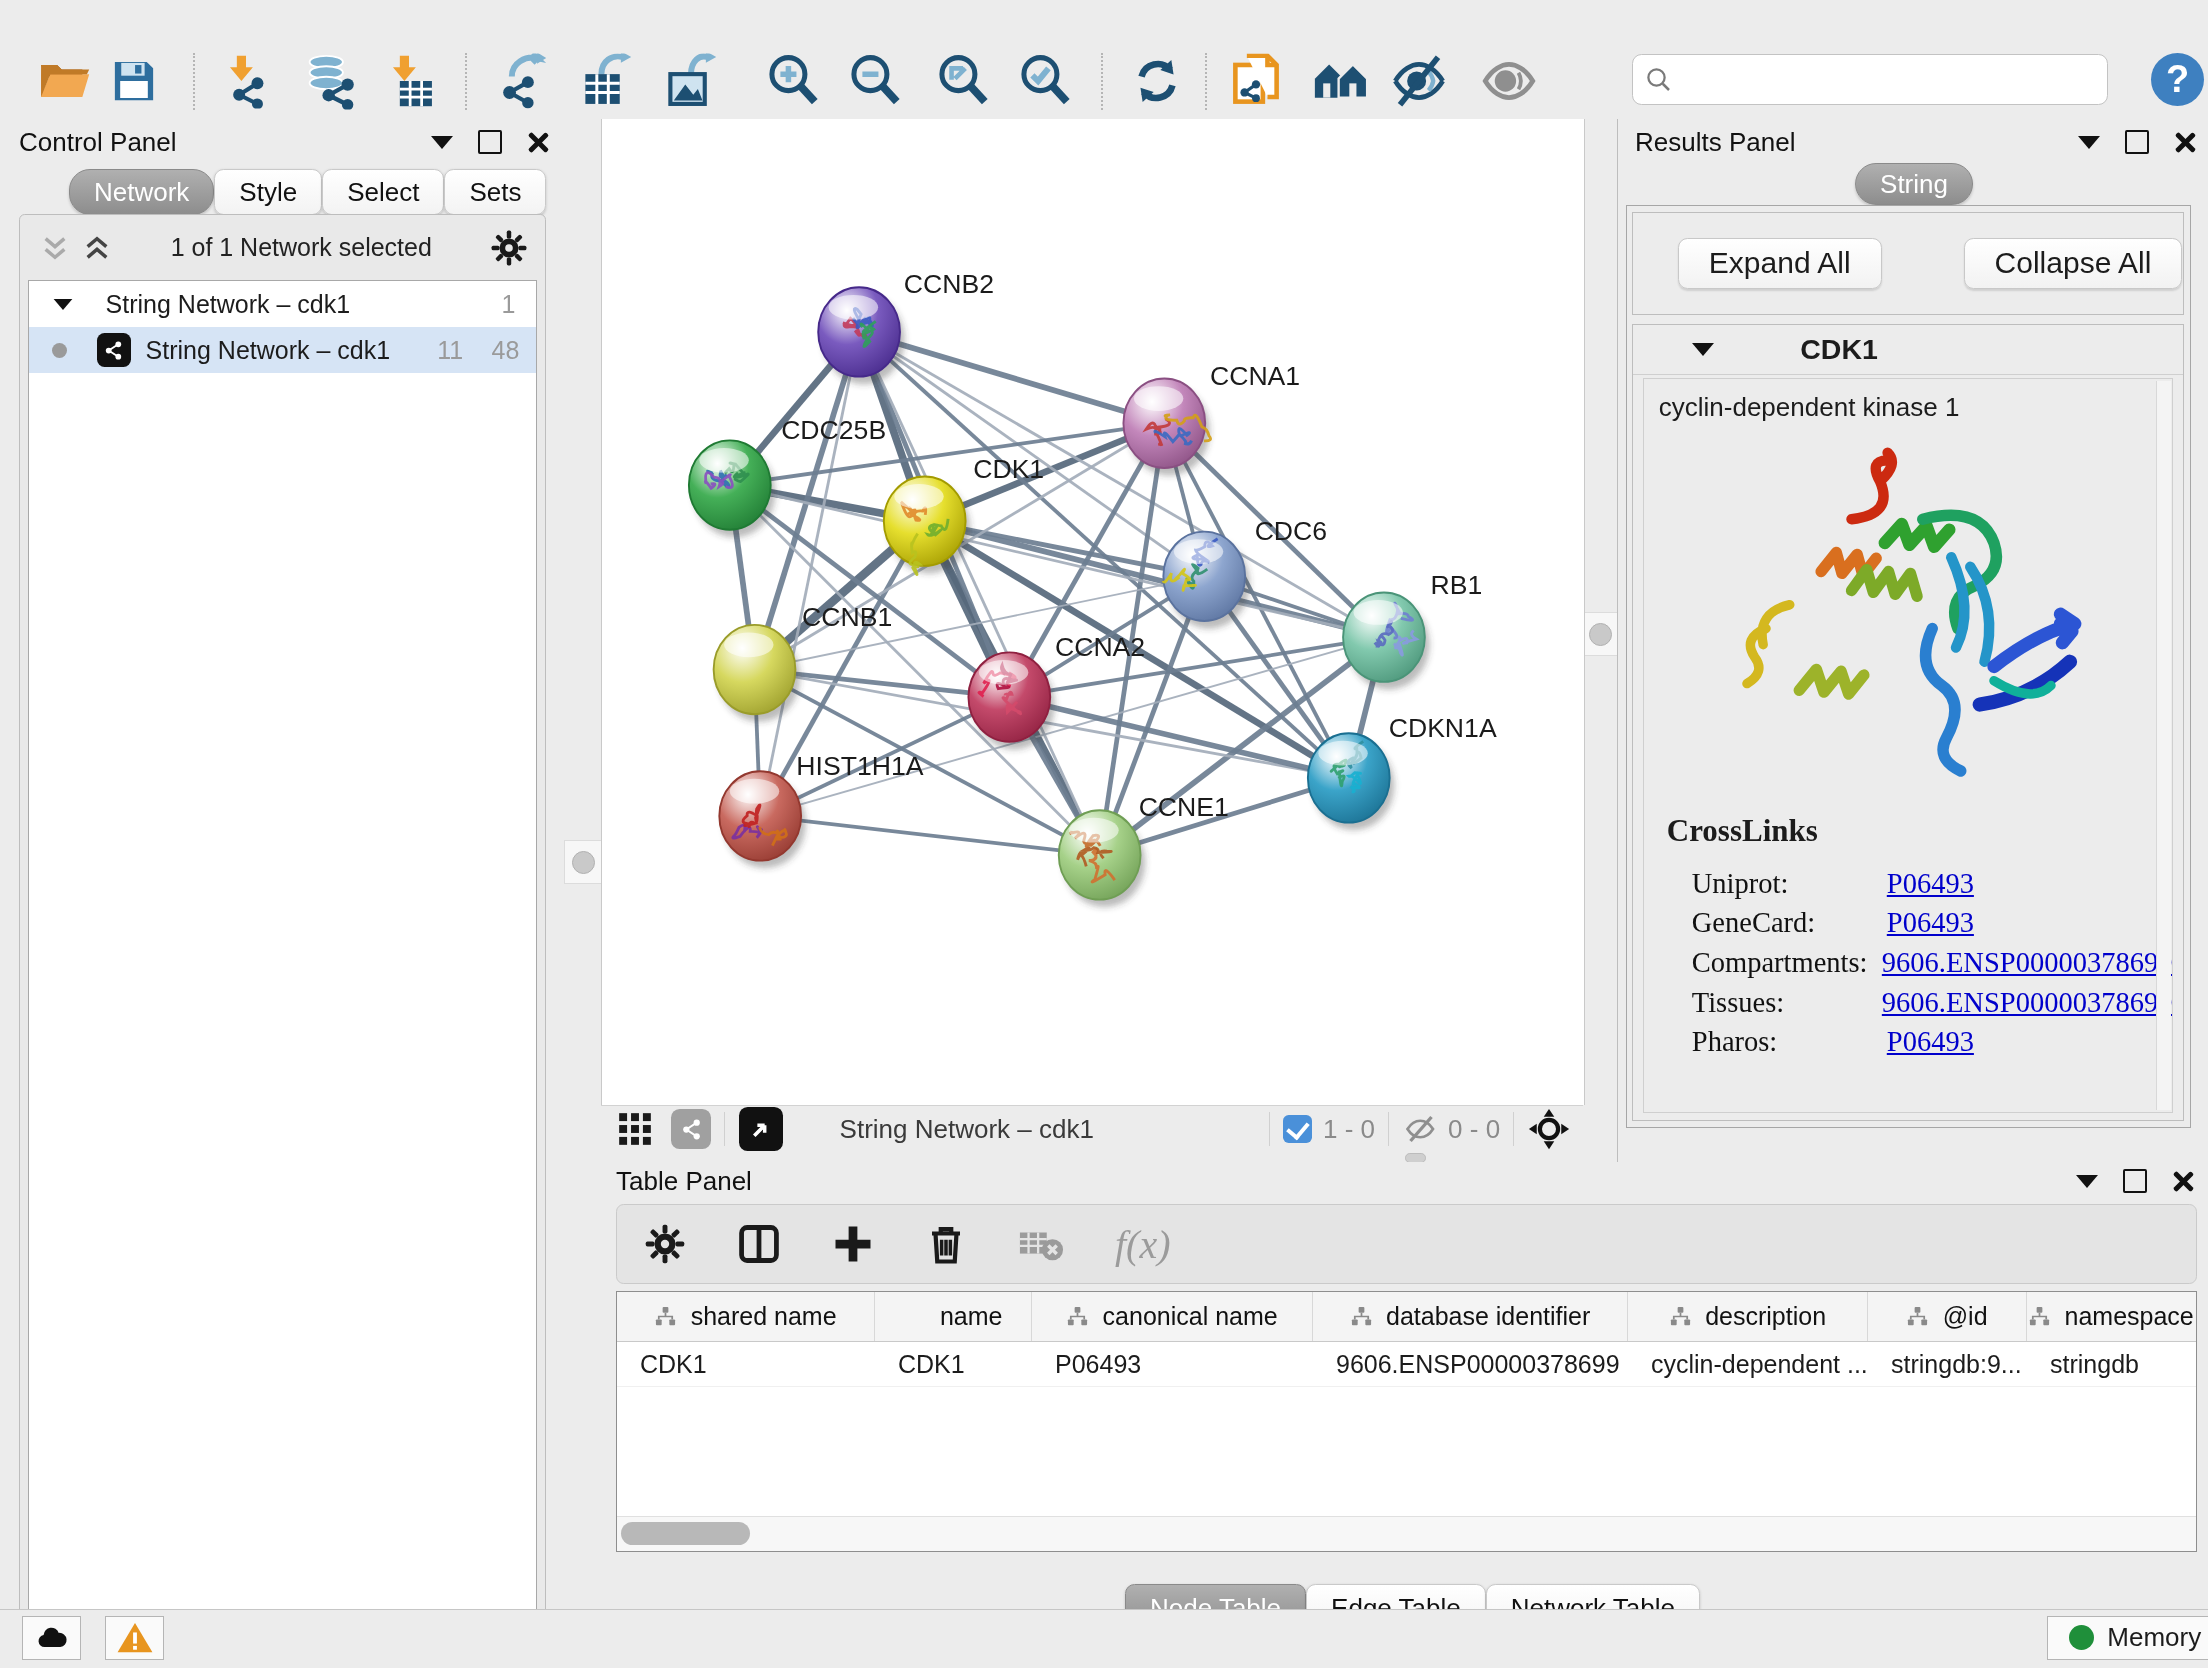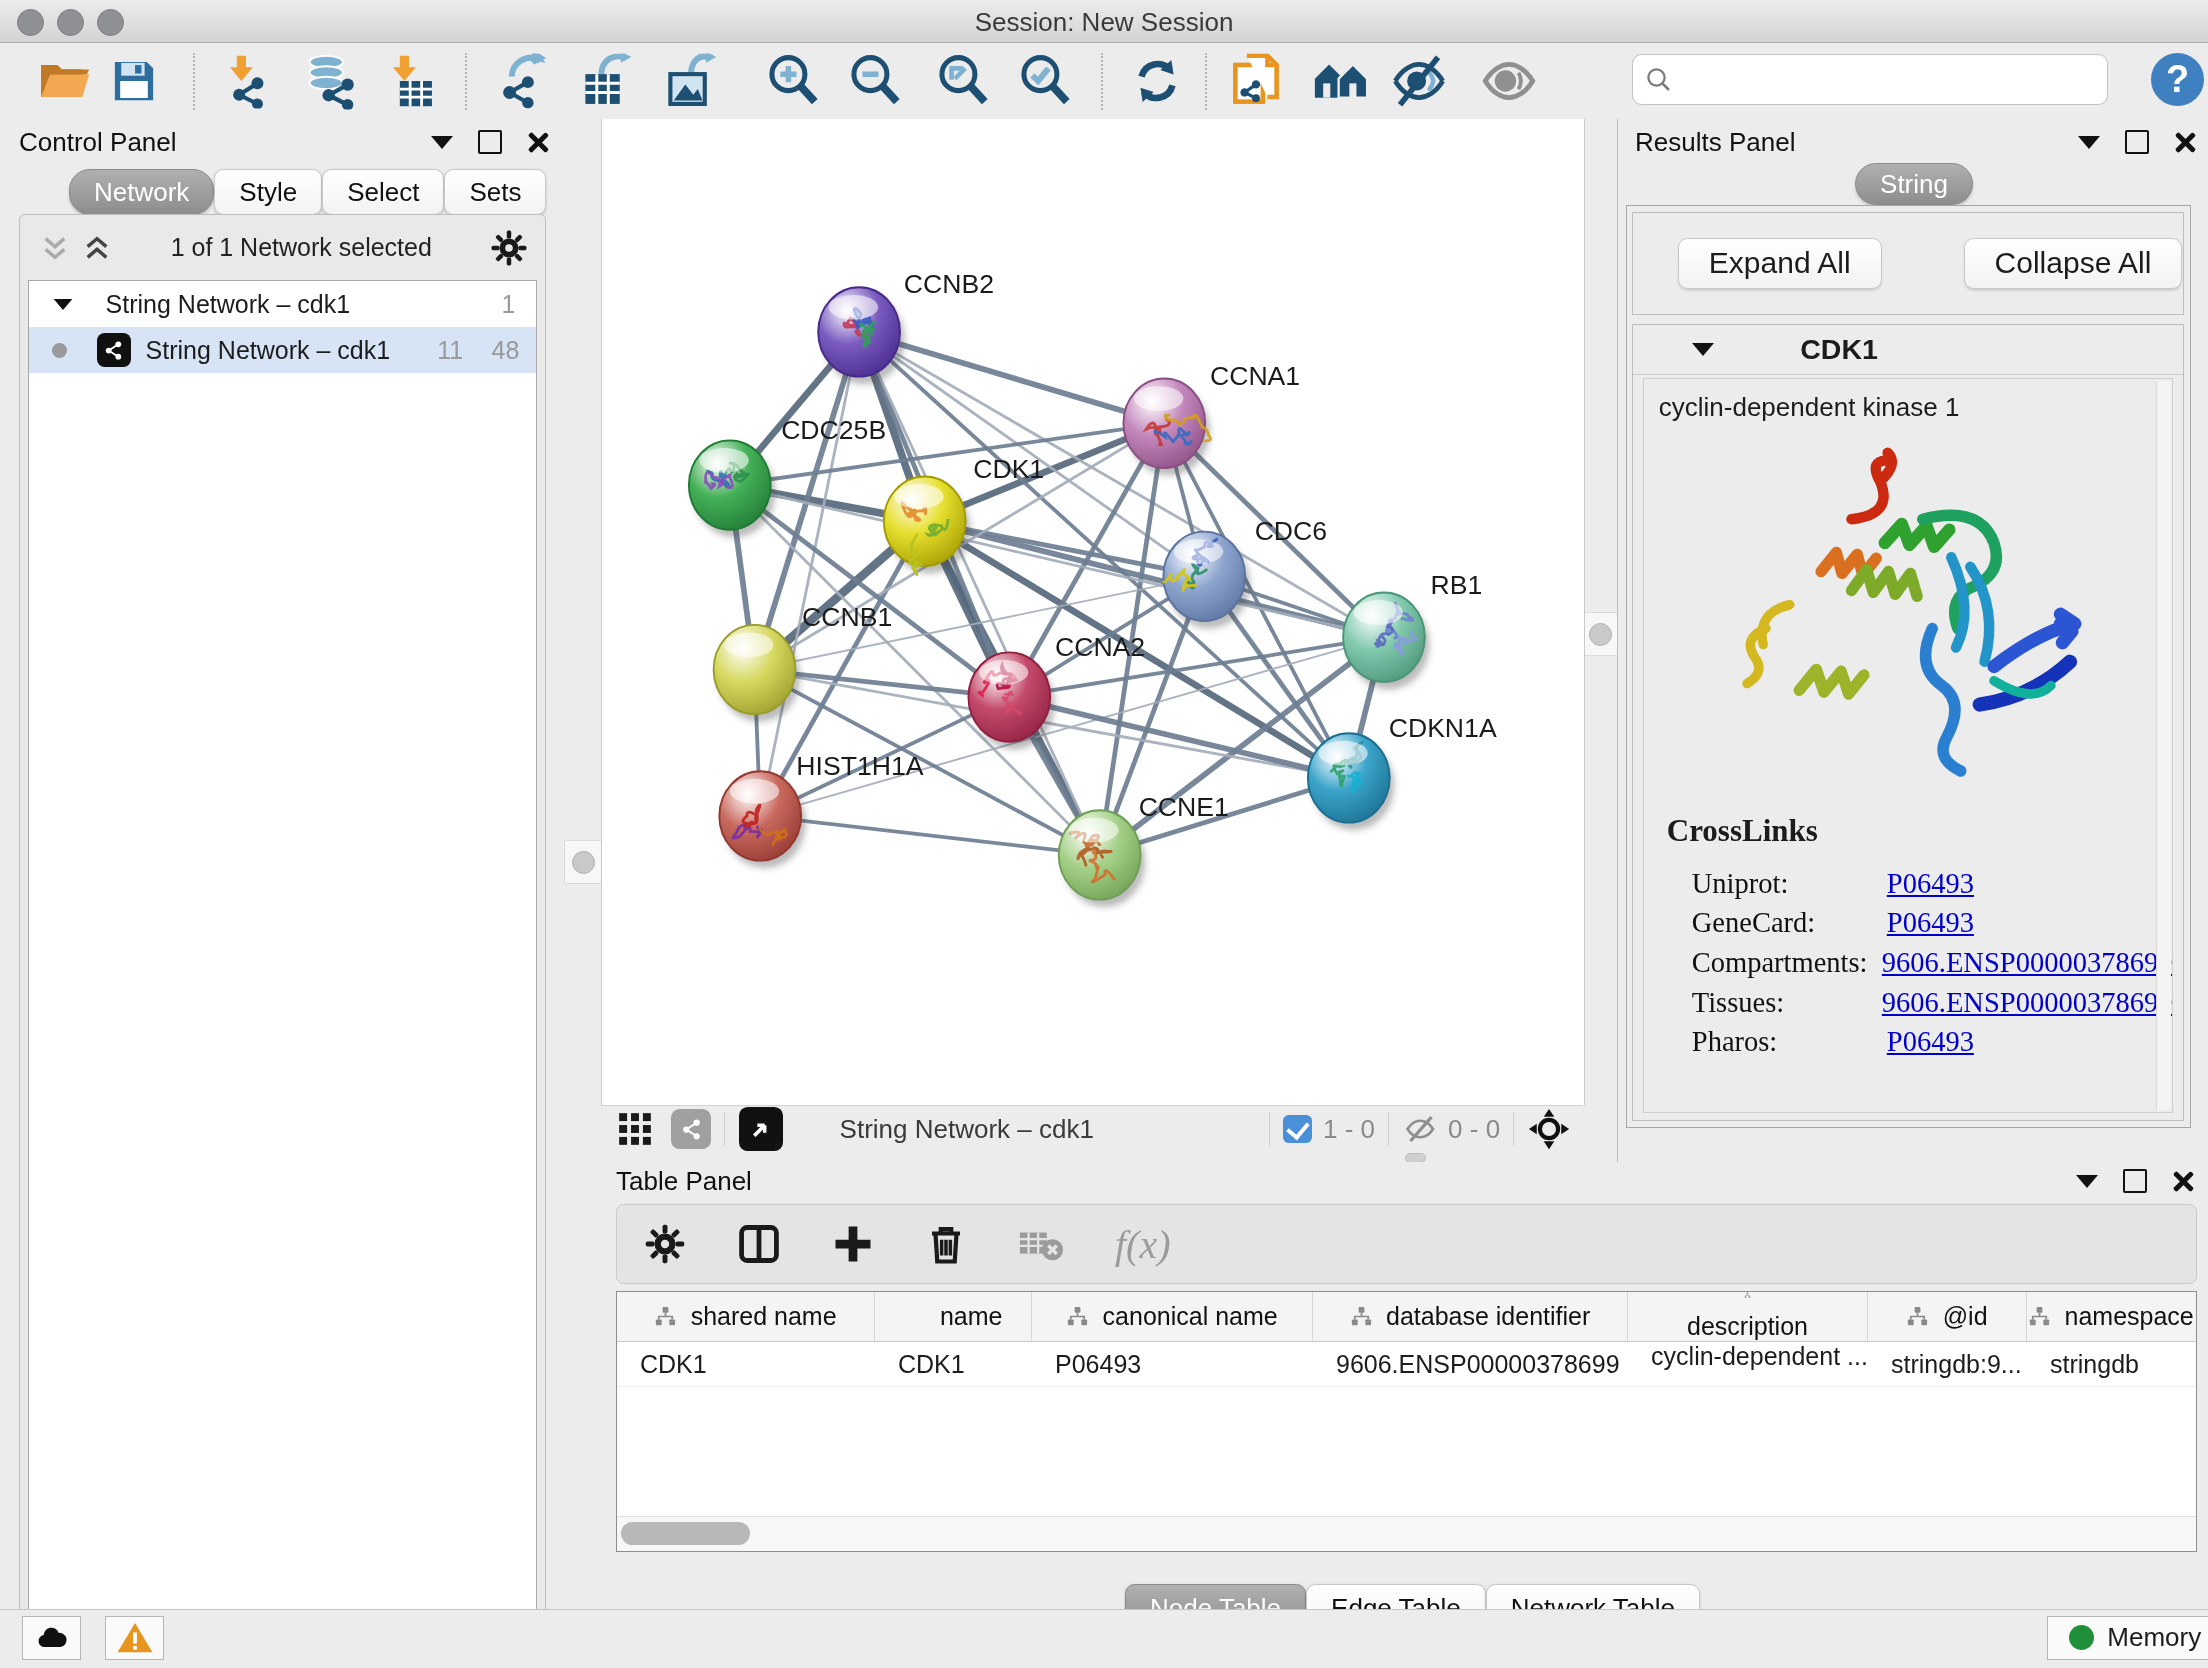--- a/index.html
+++ b/index.html
@@ -103,46 +103,40 @@
   #tp-header{position:absolute;left:15px;right:13.3px;top:3.8px;display:flex;justify-content:space-between;align-items:center;}
   #tp-toolbar{position:absolute;left:15px;top:42px;width:1581px;height:80px;background:#e4e4e4;
     border:1px solid #cacaca;border-radius:7.6px;display:flex;align-items:center;gap:51px;padding-left:27px;box-sizing:border-box;}
   #tp-toolbar .fx{font-family:"Liberation Serif",serif;font-style:italic;font-size:40px;color:#9b9b9b;}
   #tp-table{position:absolute;left:15px;top:129px;width:1581px;height:261px;background:#fff;border:1.9px solid #8e8e8e;box-sizing:border-box;}
   #tp-colheads{display:flex;height:49px;background:#f4f4f4;border-bottom:1.9px solid #c9c9c9;}
   .col-head{display:flex;align-items:center;justify-content:center;gap:13.3px;font-size:25px;color:#111;
     border-right:1.9px solid #d8d8d8;box-sizing:border-box;overflow:hidden;white-space:nowrap;}
   .tp-row{display:flex;height:44px;border-bottom:1px solid #f0f0f0;}
   .tp-cell{display:flex;align-items:center;padding-left:23px;font-size:25px;box-sizing:border-box;overflow:hidden;white-space:nowrap;}
-  .cw0{width:258px;text-align:center;} .cw1{width:157px;} .cw2{width:281px;} .cw3{width:315px;} .cw4{width:240px;flex-direction:column;} .cw5{width:159px;} .cw6{width:168px;border-right:none;}
+  .cw0{width:258px;text-align:center;} .cw1{width:157px;} .cw2{width:281px;} .cw3{width:315px;} .cw4{width:240px;} .cw5{width:159px;} .cw6{width:168px;border-right:none;}
   #tp-hscroll{position:absolute;left:0;right:0;bottom:0;height:34px;background:#f7f7f7;border-top:1px solid #e0e0e0;}
   #tp-hscroll .thumb{position:absolute;left:3.8px;top:4.8px;width:129px;height:23px;border-radius:11.4px;background:#b8b8b8;}
   #tp-tabs{position:absolute;left:524px;top:422px;display:flex;}
   #tp-tabs .tab{height:46px;border-radius:9.5px;}
 
   
   #statusbar{position:absolute;left:0;top:1609px;width:2208px;height:59px;background:#ececec;border-top:1px solid #c6c6c6;}
   .sb-btn{position:absolute;top:5.7px;height:42px;background:#fafafa;border:1.9px solid #b5b5b5;
     display:flex;align-items:center;justify-content:center;}
   #memory-btn{gap:13.3px;font-size:26px;padding:0 21px;}
   #memory-btn .dot{width:25px;height:25px;border-radius:50%;background:#1f8f3a;}
 
   svg{display:block;}
 </style>
 </head>
 <body>
 
 <div id="app">
 
-  <header id="titlebar">
-    <span class="traffic" style="left:17px"></span>
-    <span class="traffic" style="left:57px"></span>
-    <span class="traffic" style="left:97px"></span>
-    <div id="win-title">Session: New Session</div>
-  </header>
 
   <div id="toolbar">
     <span class="tb-btn" style="left:64px">
       <svg width="55" height="55" viewBox="0 0 24 24">
           <path d="M2 5h7l2 2h9v3H4z" fill="#a05a17"></path>
           <path d="M2 5v14h18l3-10H6L3 16z" fill="#f2a851"></path>
           <path d="M2 5v14l4-10h16l1-2H11L9 5z" fill="#c07a27"></path>
         </svg>
     </span>
     <span class="tb-btn" style="left:134px">

